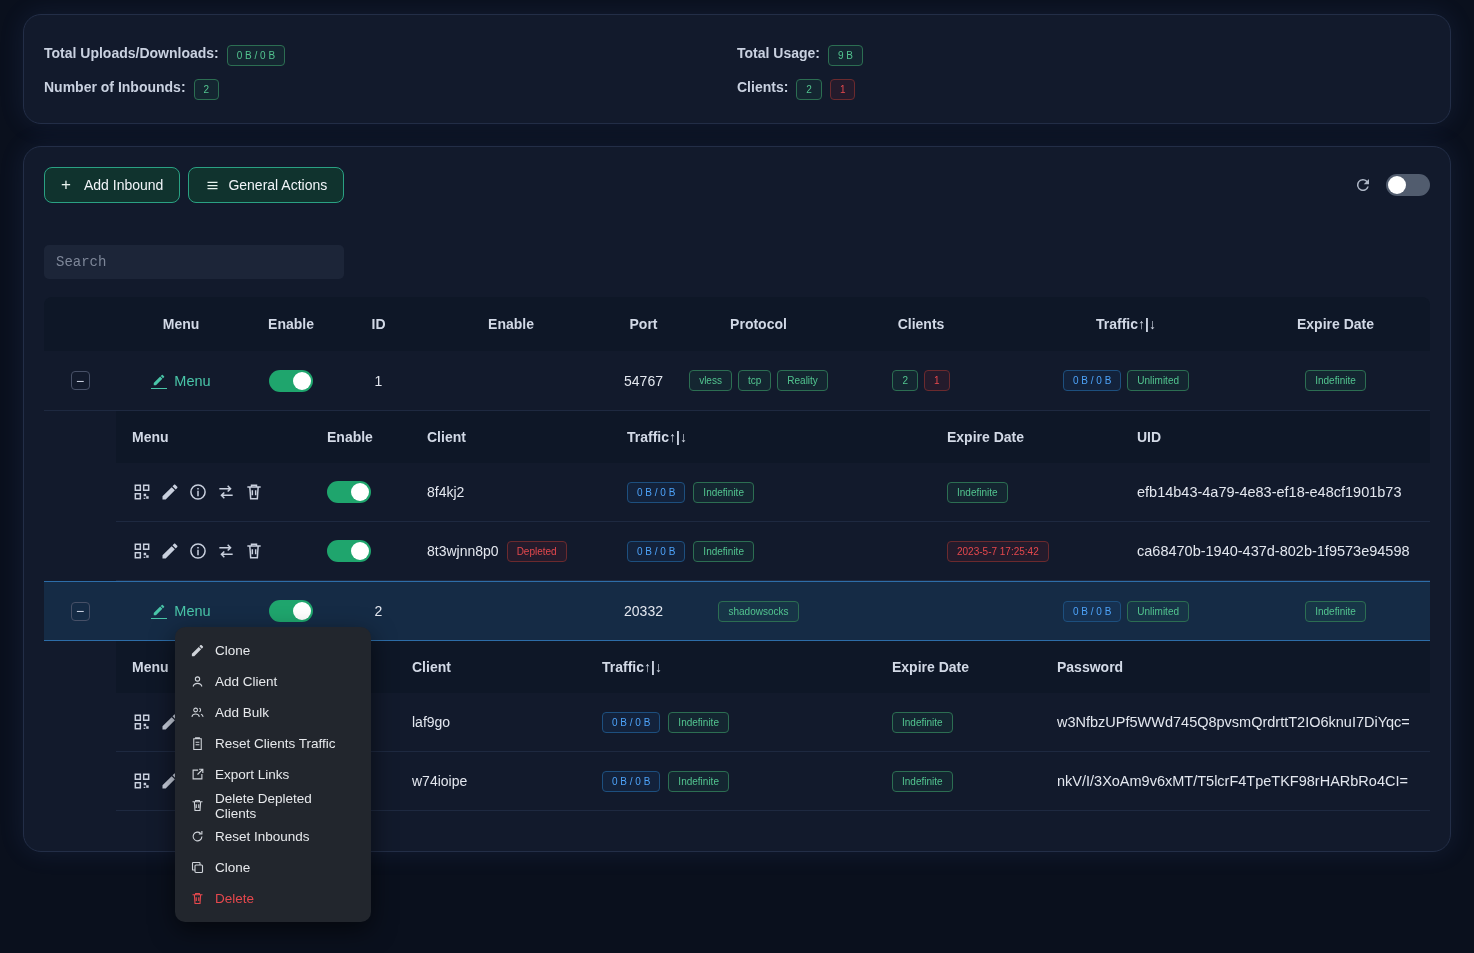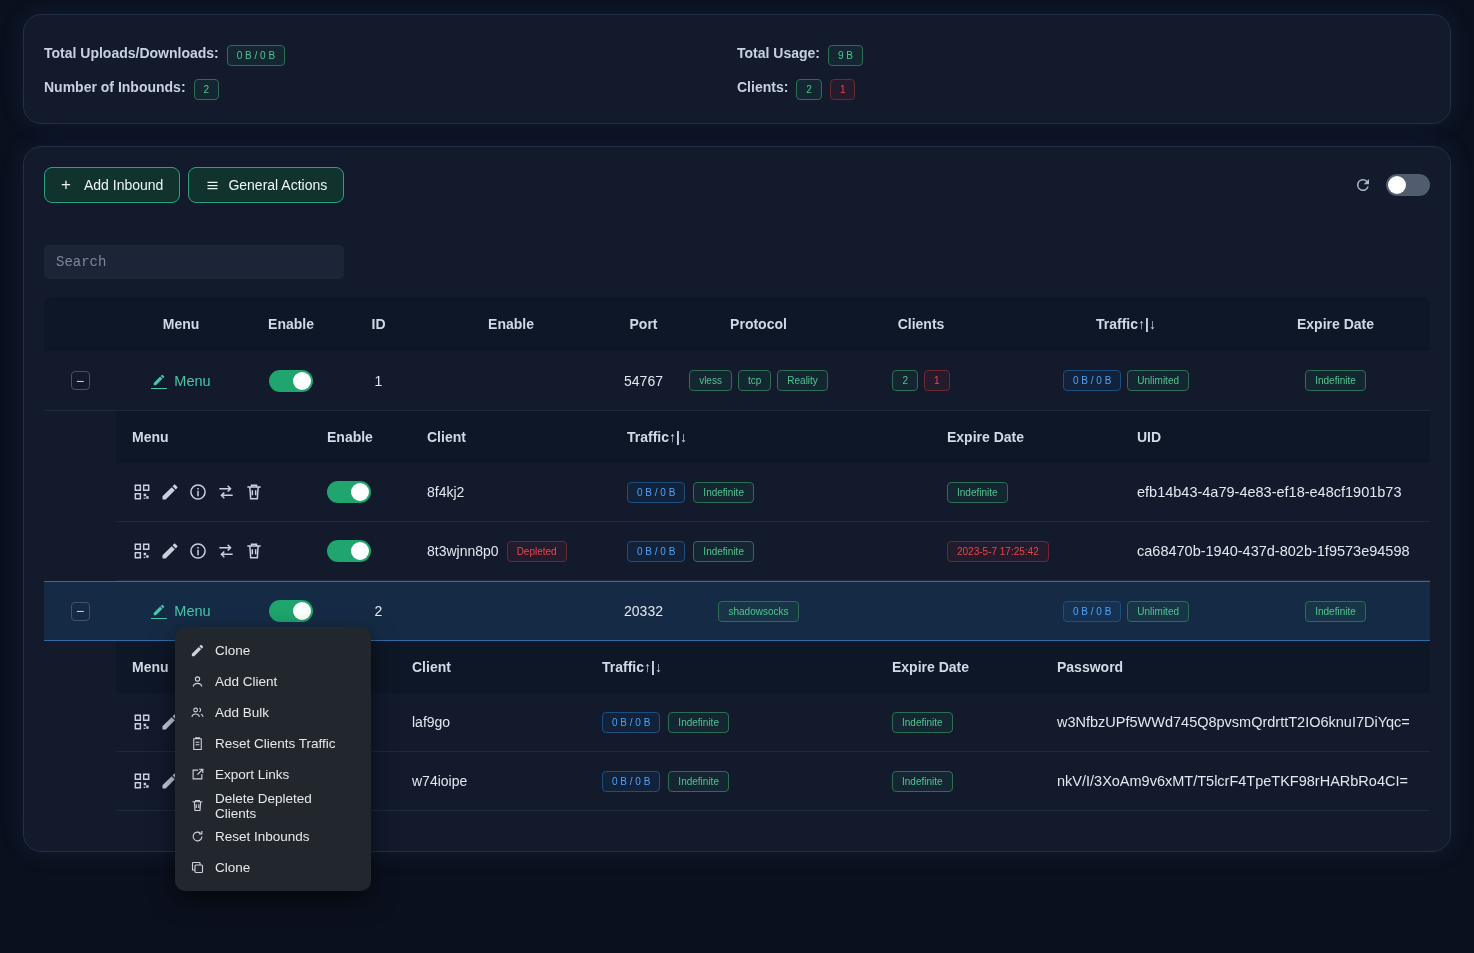--- a/index.html
+++ b/index.html
@@ -491,13 +491,21 @@
   </div>
   <div class="cm-item">
     <span class="cm-ic">
         <svg viewBox="0 0 24 24">
           <rect x="8" y="8" width="12" height="12" rx="1.5" fill="none" stroke="currentColor" stroke-width="1.8"></rect>
           <path fill="none" stroke="currentColor" stroke-width="1.8" d="M16 8V5a1 1 0 0 0-1-1H5a1 1 0 0 0-1 1v10a1 1 0 0 0 1 1h3"></path>
         </svg>
       </span>
     <span>Clone</span>
   </div>
+  <div class="cm-item cm-danger">
+    <span class="cm-ic">
+        <svg viewBox="0 0 24 24">
+          <path fill="none" stroke="currentColor" stroke-width="1.8" d="M4 6h16M9 6V4h6v2M7 6l1 14h8l1-14M10 10v6M14 10v6"></path>
+        </svg>
+      </span>
+    <span>Delete</span>
+  </div>
 </div>
 
 </body></html>

